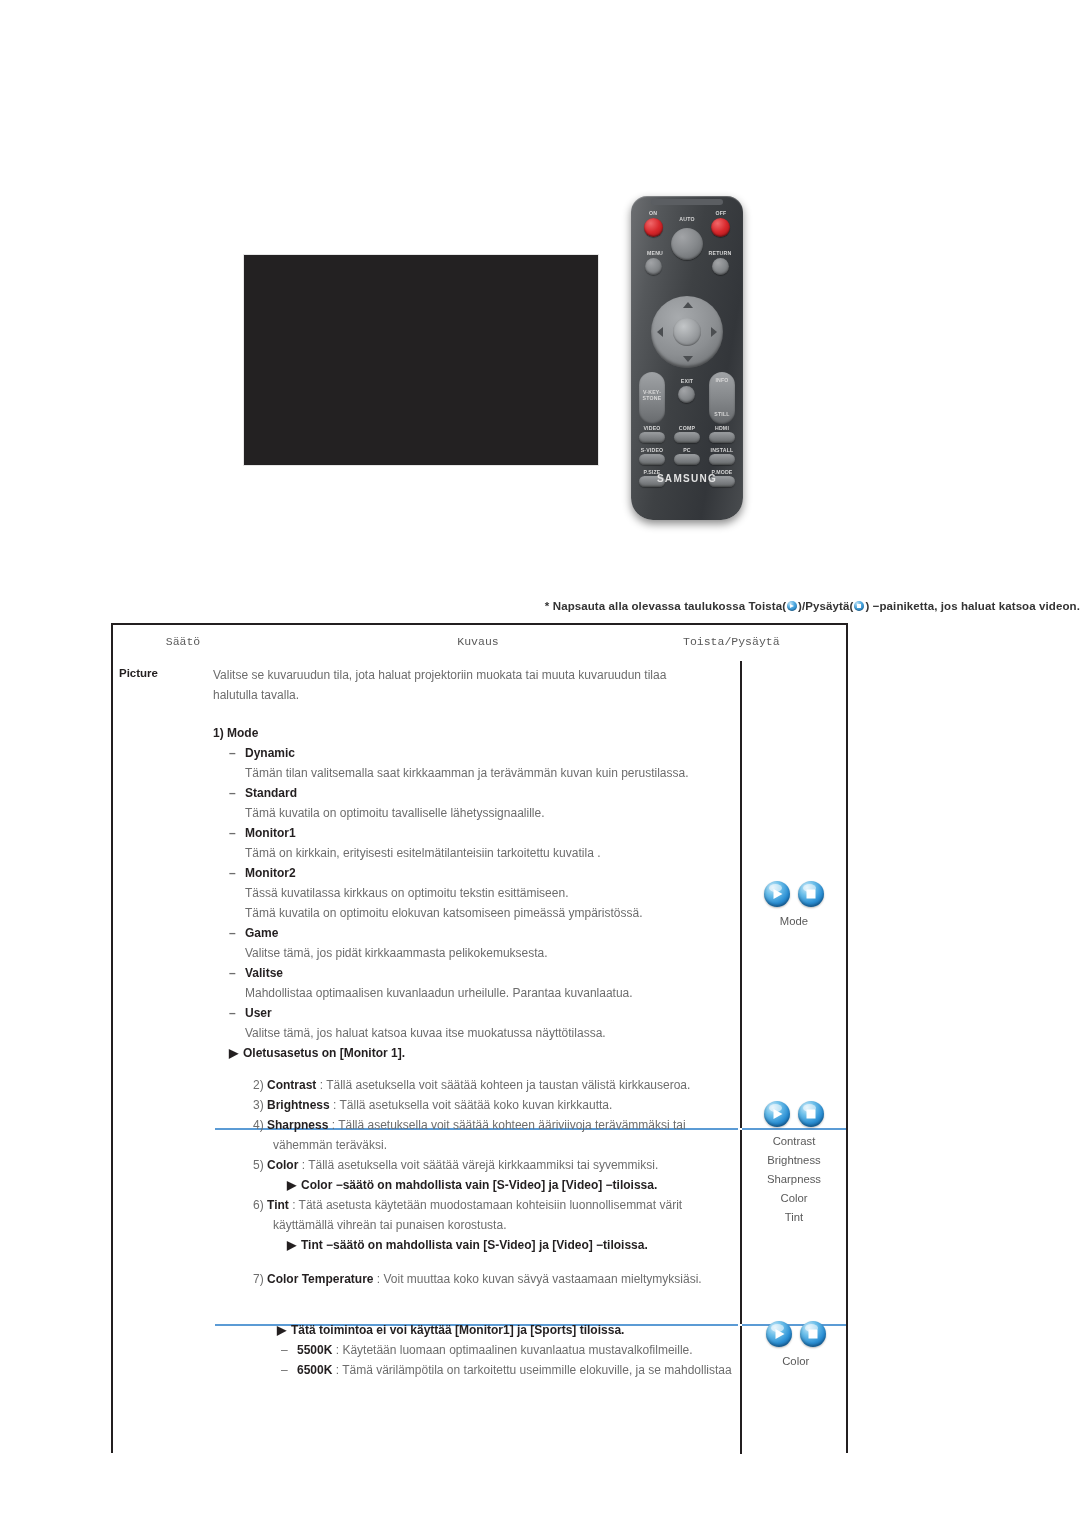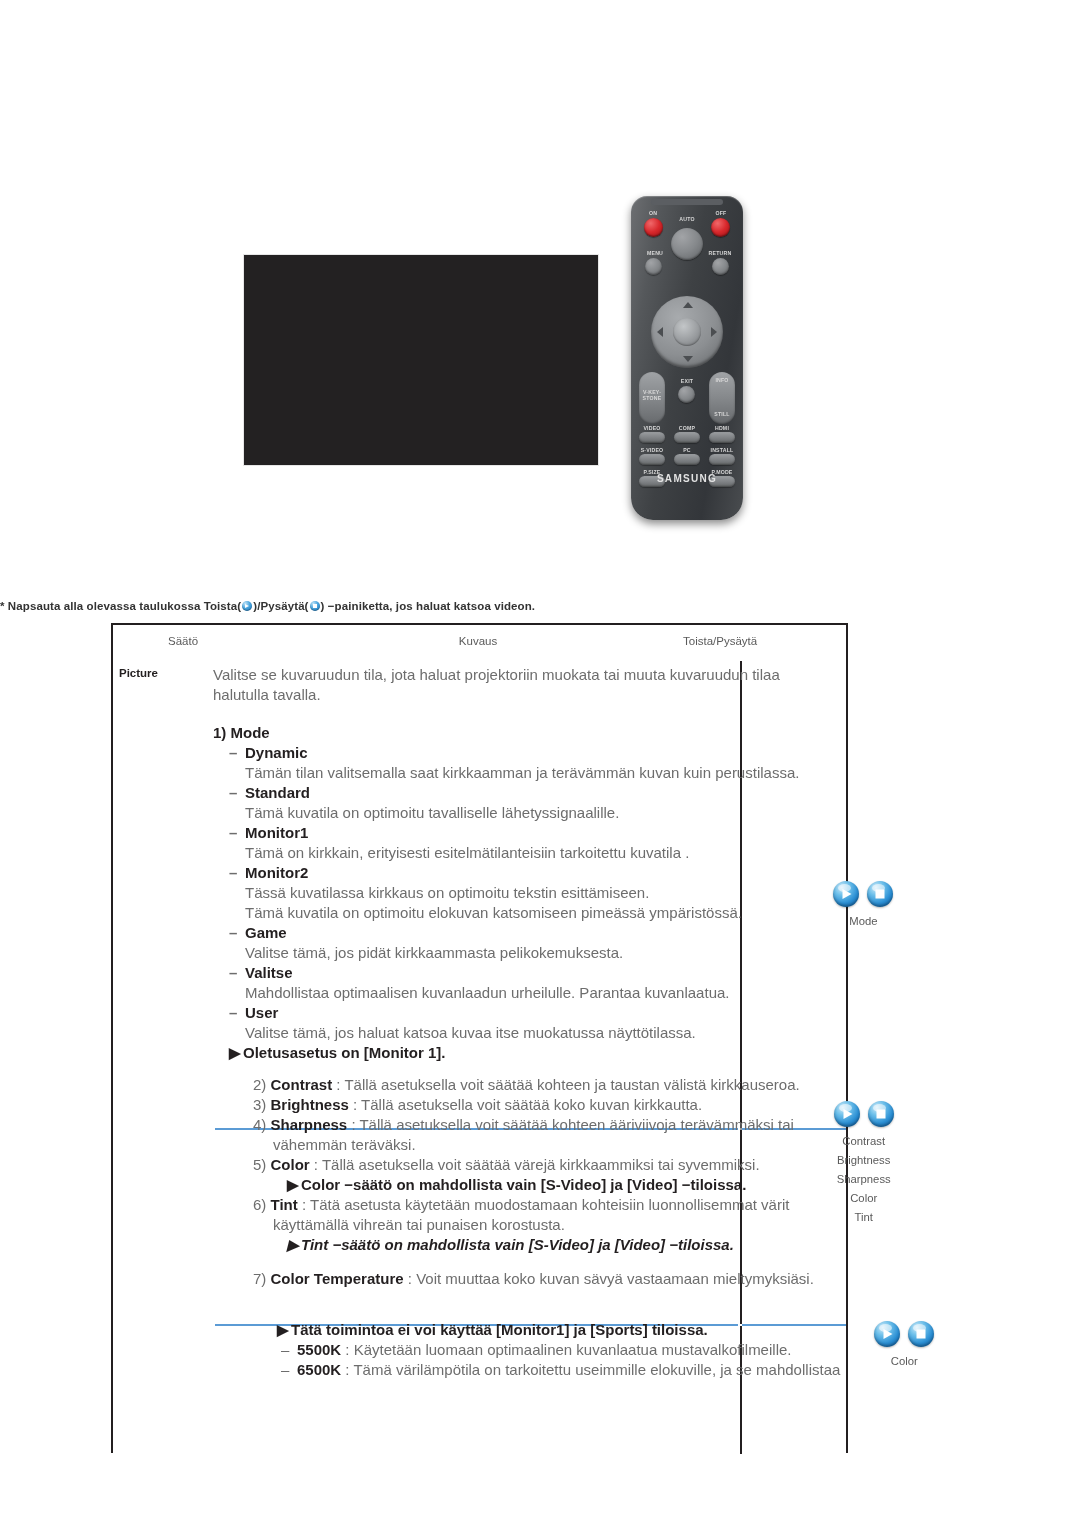--- a/index.html
+++ b/index.html
@@ -142,21 +142,21 @@
     letter-spacing: 1.3px;
     font-family: "Liberation Sans", sans-serif;
   }
 
   
   #note-line {
     position: absolute;
     left: 0;
     top: 600px;
     width: 1080px;
-    text-align: left;
+    text-align: right;
     font-size: 11.5px;
     color: #333333;
     font-weight: bold;
     letter-spacing: .1px;
   }
   .inline-sphere {
     display: inline-block;
     width: 10px;
     height: 10px;
     border-radius: 50%;
@@ -190,20 +190,21 @@
     width: 737px;
     height: 830px;
     border-left: 2px solid #231f20;
     border-right: 2px solid #231f20;
     border-top: 2px solid #231f20;
     box-sizing: border-box;
   }
   .thead {
     position: relative;
     height: 36px;
+    font-family: Liberation Mono, monospace;
   }
   .th {
     position: absolute;
     top: 10px;
     font-size: 11.5px;
     color: #5a5a5a;
   }
   .th.col-a { left: 20px;  width: 100px; text-align: center; }
   .th.col-b { left: 250px; width: 230px; text-align: center; }
   .th.col-c { left: 570px; width: 150px; text-align: left; }
@@ -230,21 +231,21 @@
   }
   .cell-media {
     width: 104px;
     flex: 0 0 104px;
     text-align: center;
     box-sizing: border-box;
     padding-top: 4px;
   }
 
   .desc-line {
-    font-size: 15px;
+    font-size: 12px;
     line-height: 20px;
     color: #6d6d6d;
     white-space: nowrap;
   }
   .desc-line.strong  { color: #231f20; font-weight: bold; }
   .desc-line.sub     { padding-left: 16px; }
   .desc-line.gap-top { margin-top: 18px; }
   .hang { font-weight: bold; color: #231f20; }
   .dash { display: inline-block; width: 16px; color: #6d6d6d; }
   .tri  { display: inline-block; width: 14px; color: #231f20; }
@@ -452,21 +453,21 @@
       <div class="desc-line"><span>3)</span> <span class="hang">Brightness</span><span> : </span><span>Tällä asetuksella voit säätää koko kuvan kirkkautta.</span></div>
 
       <div class="desc-line"><span>4)</span> <span class="hang">Sharpness</span><span> : </span><span>Tällä asetuksella voit säätää kohteen ääriviivoja terävämmäksi tai</span></div>
       <div class="desc-line" style="padding-left:20px;">vähemmän teräväksi.</div>
 
       <div class="desc-line"><span>5)</span> <span class="hang">Color</span><span> : </span><span>Tällä asetuksella voit säätää värejä kirkkaammiksi tai syvemmiksi.</span></div>
       <div class="desc-line strong" style="padding-left:34px;"><span class="tri">▶</span><span>Color −säätö on mahdollista vain [S-Video] ja [Video] −tiloissa.</span></div>
 
       <div class="desc-line"><span>6)</span> <span class="hang">Tint</span><span> : </span><span>Tätä asetusta käytetään muodostamaan kohteisiin luonnollisemmat värit</span></div>
       <div class="desc-line" style="padding-left:20px;">käyttämällä vihreän tai punaisen korostusta.</div>
-      <div class="desc-line strong" style="padding-left:34px;font-style:italic;"><span class="tri">▶</span><span>Tint −säätö on mahdollista vain [S-Video] ja [Video] −tiloissa.</span></div>
+      <div class="desc-line strong" style="padding-left:34px;"><span class="tri">▶</span><span>Tint −säätö on mahdollista vain [S-Video] ja [Video] −tiloissa.</span></div>
     </div>
 
     <div class="cell-media">
       <div style="height:22px;"></div>
       <div class="sphere-pair">
         <div class="sphere play">
             <span class="glyph"></span>
           </div>
         <div class="sphere stop">
             <span class="glyph"></span>

